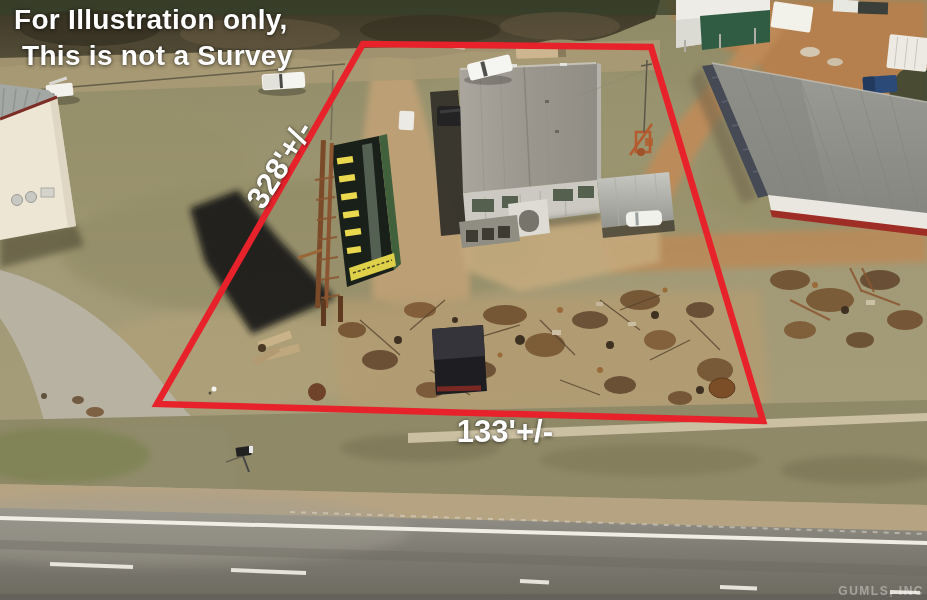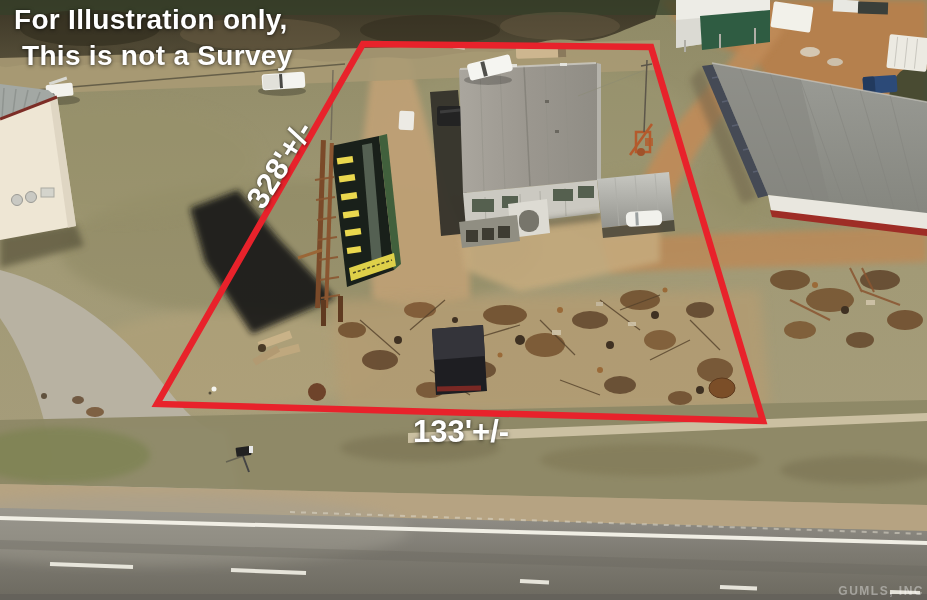--- a/index.html
+++ b/index.html
@@ -6,21 +6,21 @@
   .stage{position:relative;width:927px;height:600px;overflow:hidden;background:#737373;
          font-family:"Liberation Sans", sans-serif;}
   .scene{position:absolute;left:0;top:0;width:927px;height:600px;display:block;}
   .overlay-label{position:absolute;color:#ffffff;font-weight:700;
                  text-shadow:0 1px 4px rgba(0,0,0,.55),0 0 2px rgba(0,0,0,.35);
                  white-space:nowrap;}
   .disclaimer{left:14px;top:2px;font-size:28px;line-height:36px;letter-spacing:.3px;}
   .disclaimer .l2{padding-left:8px;}
   .side-measure{left:210px;top:147px;width:140px;text-align:center;font-size:31px;
                 transform:rotate(-58deg);transform-origin:50% 50%;}
-  .front-measure{left:413px;top:414px;width:140px;text-align:left;font-size:31px;}
+  .front-measure{left:413px;top:414px;width:140px;text-align:right;font-size:31px;}
   .watermark{position:absolute;right:3px;bottom:2px;font-size:12px;font-weight:700;
              letter-spacing:1.5px;color:rgba(255,255,255,.38);}
 </style>
 </head>
 <body>
 
 <div class="stage">
 
 <svg class="scene" viewBox="0 0 927 600">
   <defs>

